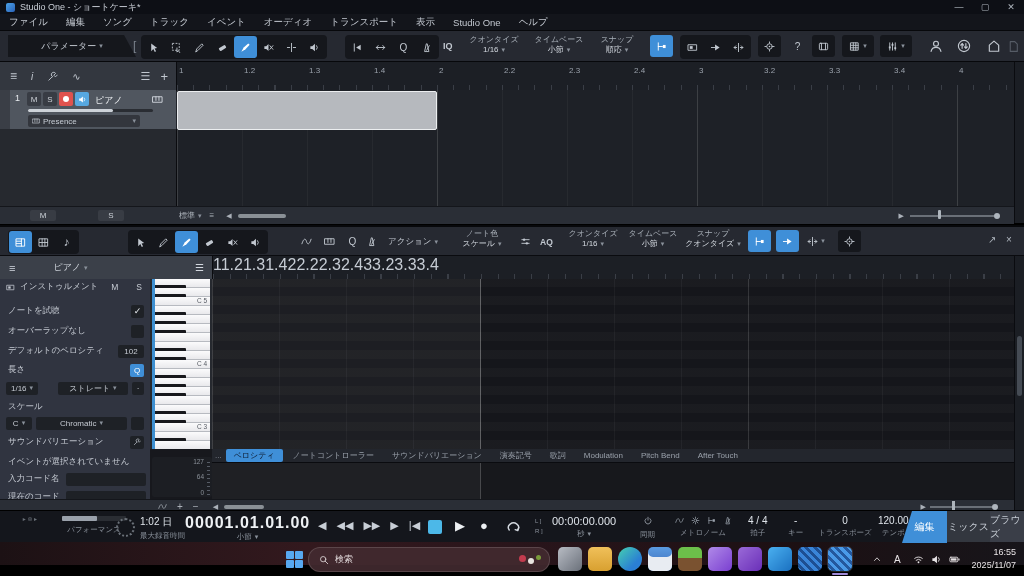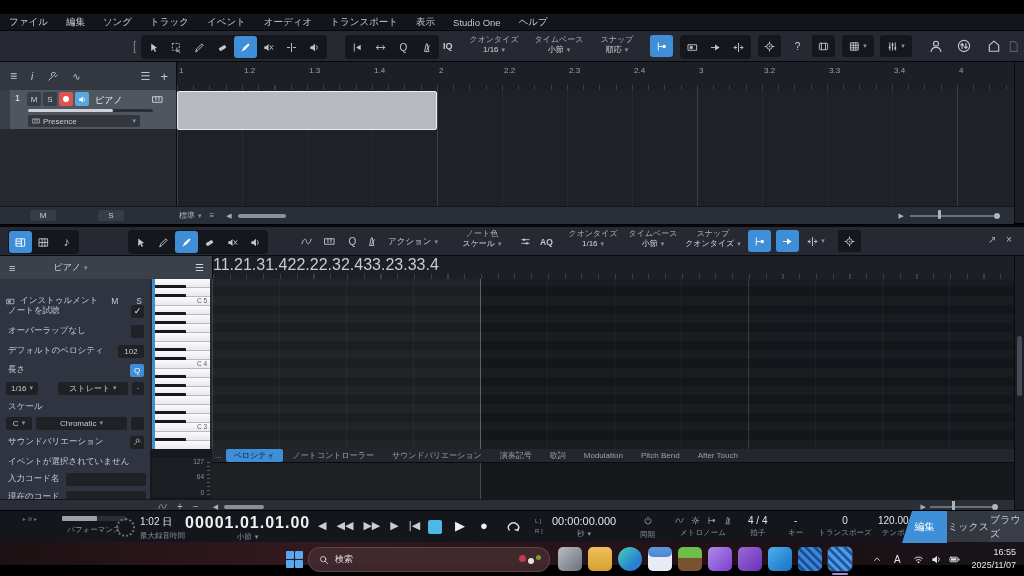--- a/index.html
+++ b/index.html
@@ -86,35 +86,48 @@
   .startico i{background:#57a8f0;border-radius:1px;}
   .srch{position:absolute;left:308px;top:5px;width:240px;height:23px;border-radius:12px;background:rgba(66,42,48,.9);border:1px solid rgba(255,255,255,.14);display:flex;align-items:center;font-size:9px;color:#e0d8da;}
   .app{position:absolute;top:5px;width:24px;height:24px;border-radius:5px;}
   .tray{position:absolute;right:8px;top:0;height:34px;display:flex;align-items:center;color:#e8e4e6;font-size:9px;}
 </style>
 </head>
 <body>
 
 <div id="root">
 
+  <div class="abs titlebar">
+    <span class="appico"></span>
+    <span>Studio One - ショートケーキ*</span>
+    <div class="wctrl">
+      <span>—</span>
+      <span>▢</span>
+      <span>✕</span>
+    </div>
+  </div>
 
   <div class="abs menubar" id="menubar">
       <span>ファイル</span>
       <span>編集</span>
       <span>ソング</span>
       <span>トラック</span>
       <span>イベント</span>
       <span>オーディオ</span>
       <span>トランスポート</span>
       <span>表示</span>
       <span>Studio One</span>
       <span>ヘルプ</span>
     </div>
 
   <div class="abs toolbar">
+    <div class="abs" style="left:8px;top:4px;width:128px;height:22px;background:#15171c;clip-path:polygon(0 0,calc(100% - 12px) 0,100% 100%,0 100%);display:flex;align-items:center;justify-content:center;font-size:9px;color:#c2c8d0;">
+      <span>パラメーター</span>
+        <span class="car">▾</span>
+    </div>
     <span class="abs" style="left:133px;top:8px;color:#7a828c;font-size:12px;">[</span>
     <div class="abs grp" style="left:141px;top:4px;">
       <span class="tb">
           <i class="svgi">
             <svg viewBox="0 0 12 12">
               <path d="M3.5 1.5 L3.5 10 L5.8 7.6 L7.4 10.8 L8.8 10 L7.2 7 L10 6.6 Z" fill="currentColor"></path>
             </svg>
           </i>
         </span>
       <span class="tb">
@@ -562,21 +575,21 @@
 
     <div class="abs ehead">
       <span style="margin-left:9px;font-size:11px;">≡</span>
       <span style="margin-left:38px;">ピアノ</span>
       <span class="car">▾</span>
       <span style="margin-left:auto;margin-right:8px;font-size:10px;">☰</span>
     </div>
     <div class="abs eruler" id="eruler"><div class="ticks" style="background:repeating-linear-gradient(90deg,#3a3e46 0 1px,transparent 1px 16.75px);"></div><span class="lb" style="left: 2px;">1</span><span class="lb" style="left: 69px;">1.2</span><span class="lb" style="left: 136px;">1.3</span><span class="lb" style="left: 203px;">1.4</span><span class="lb" style="left: 270px;">2</span><span class="lb" style="left: 337px;">2.2</span><span class="lb" style="left: 404px;">2.3</span><span class="lb" style="left: 471px;">2.4</span><span class="lb" style="left: 538px;">3</span><span class="lb" style="left: 605px;">3.2</span><span class="lb" style="left: 672px;">3.3</span><span class="lb" style="left: 739px;">3.4</span></div>
 
     <div class="abs panel">
-      <div class="prow" style="top:14px;align-items:center;">
+      <div class="prow" style="top:0;align-items:center;">
         <i class="svgi" style="margin-left:6px;font-size:9px;">
             <svg viewBox="0 0 12 12">
               <rect x="1.5" y="3" width="9" height="6" stroke="currentColor" stroke-width="1" fill="none" stroke-linecap="round" stroke-linejoin="round"></rect>
               <rect x="3" y="4.5" width="3.2" height="3" fill="currentColor"></rect>
             </svg>
           </i>
         <span style="margin-left:5px;">インストゥルメント</span>
         <span style="margin-left:auto;margin-right:18px;">M</span>
         <span style="margin-right:8px;">S</span>
       </div>

